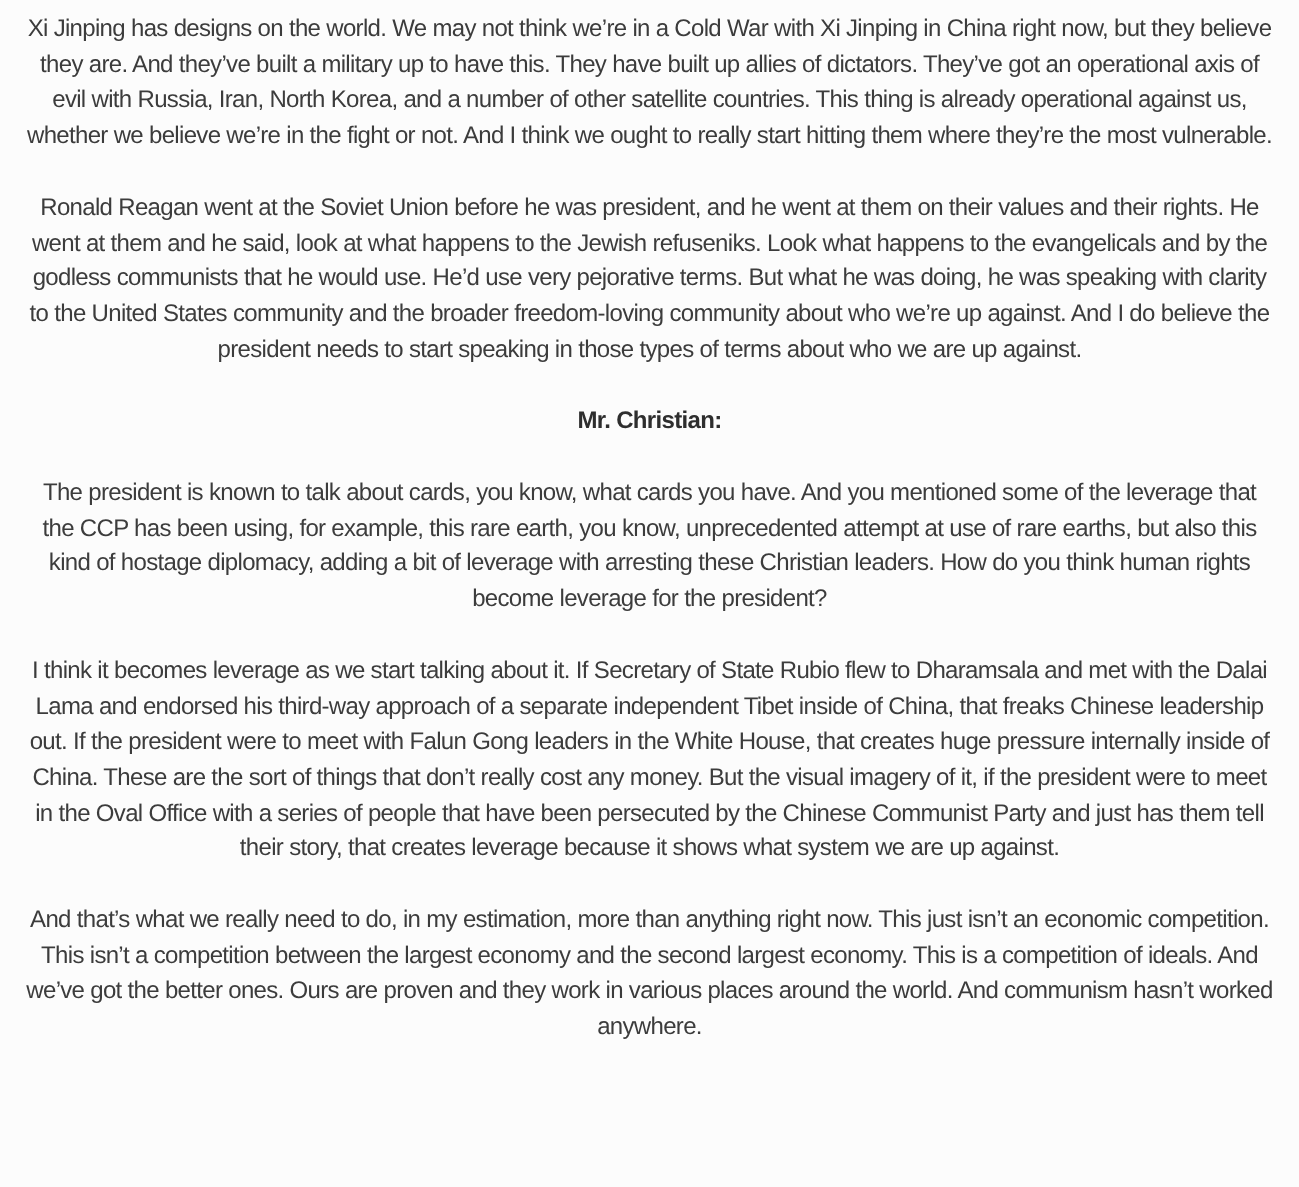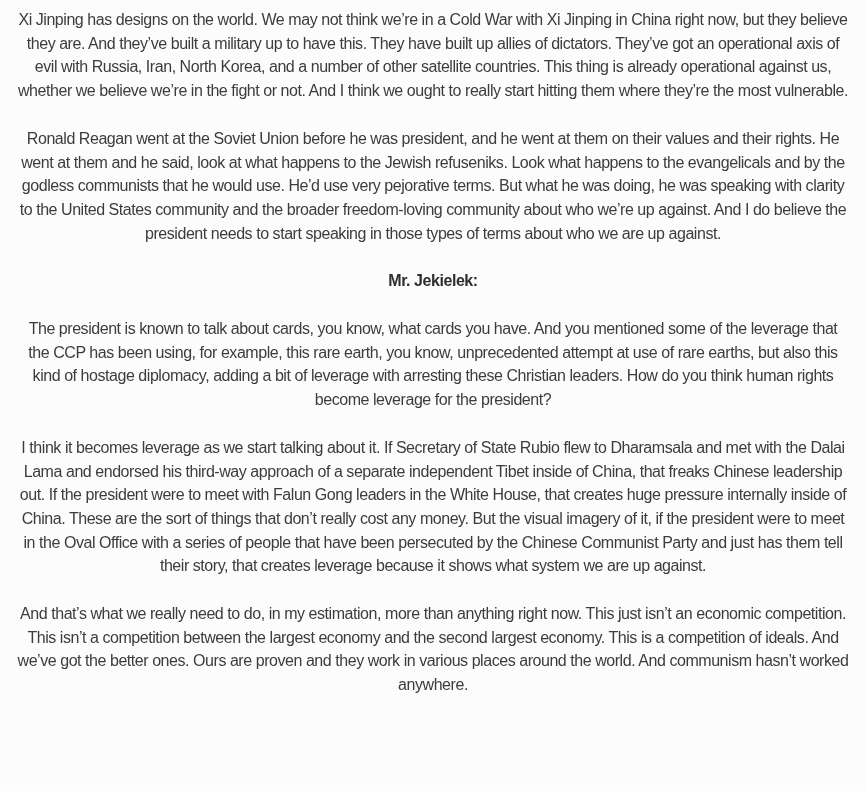--- a/index.html
+++ b/index.html
@@ -33,17 +33,17 @@
     font-weight: bold;
     color: #2e2e2e;
   }
 </style>
 </head>
 <body>
 
 <div class="article">
   <p>Xi Jinping has designs on the world. We may not think we’re in a Cold War with Xi Jinping in China right now, but they believe they are. And they’ve built a military up to have this. They have built up allies of dictators. They’ve got an operational axis of evil with Russia, Iran, North Korea, and a number of other satellite countries. This thing is already operational against us, whether we believe we’re in the fight or not. And I think we ought to really start hitting them where they’re the most vulnerable.</p>
   <p>Ronald Reagan went at the Soviet Union before he was president, and he went at them on their values and their rights. He went at them and he said, look at what happens to the Jewish refuseniks. Look what happens to the evangelicals and by the godless communists that he would use. He’d use very pejorative terms. But what he was doing, he was speaking with clarity to the United States community and the broader freedom-loving community about who we’re up against. And I do believe the president needs to start speaking in those types of terms about who we are up against.</p>
-  <p class="speaker">Mr. Jekielek:</p>
+  <p class="speaker">Mr. Christian:</p>
   <p>The president is known to talk about cards, you know, what cards you have. And you mentioned some of the leverage that the CCP has been using, for example, this rare earth, you know, unprecedented attempt at use of rare earths, but also this kind of hostage diplomacy, adding a bit of leverage with arresting these Christian leaders. How do you think human rights become leverage for the president?</p>
   <p>I think it becomes leverage as we start talking about it. If Secretary of State Rubio flew to Dharamsala and met with the Dalai Lama and endorsed his third-way approach of a separate independent Tibet inside of China, that freaks Chinese leadership out. If the president were to meet with Falun Gong leaders in the White House, that creates huge pressure internally inside of China. These are the sort of things that don’t really cost any money. But the visual imagery of it, if the president were to meet in the Oval Office with a series of people that have been persecuted by the Chinese Communist Party and just has them tell their story, that creates leverage because it shows what system we are up against.</p>
   <p>And that’s what we really need to do, in my estimation, more than anything right now. This just isn’t an economic competition. This isn’t a competition between the largest economy and the second largest economy. This is a competition of ideals. And we’ve got the better ones. Ours are proven and they work in various places around the world. And communism hasn’t worked anywhere.</p>
 </div>
 
 </body></html>

